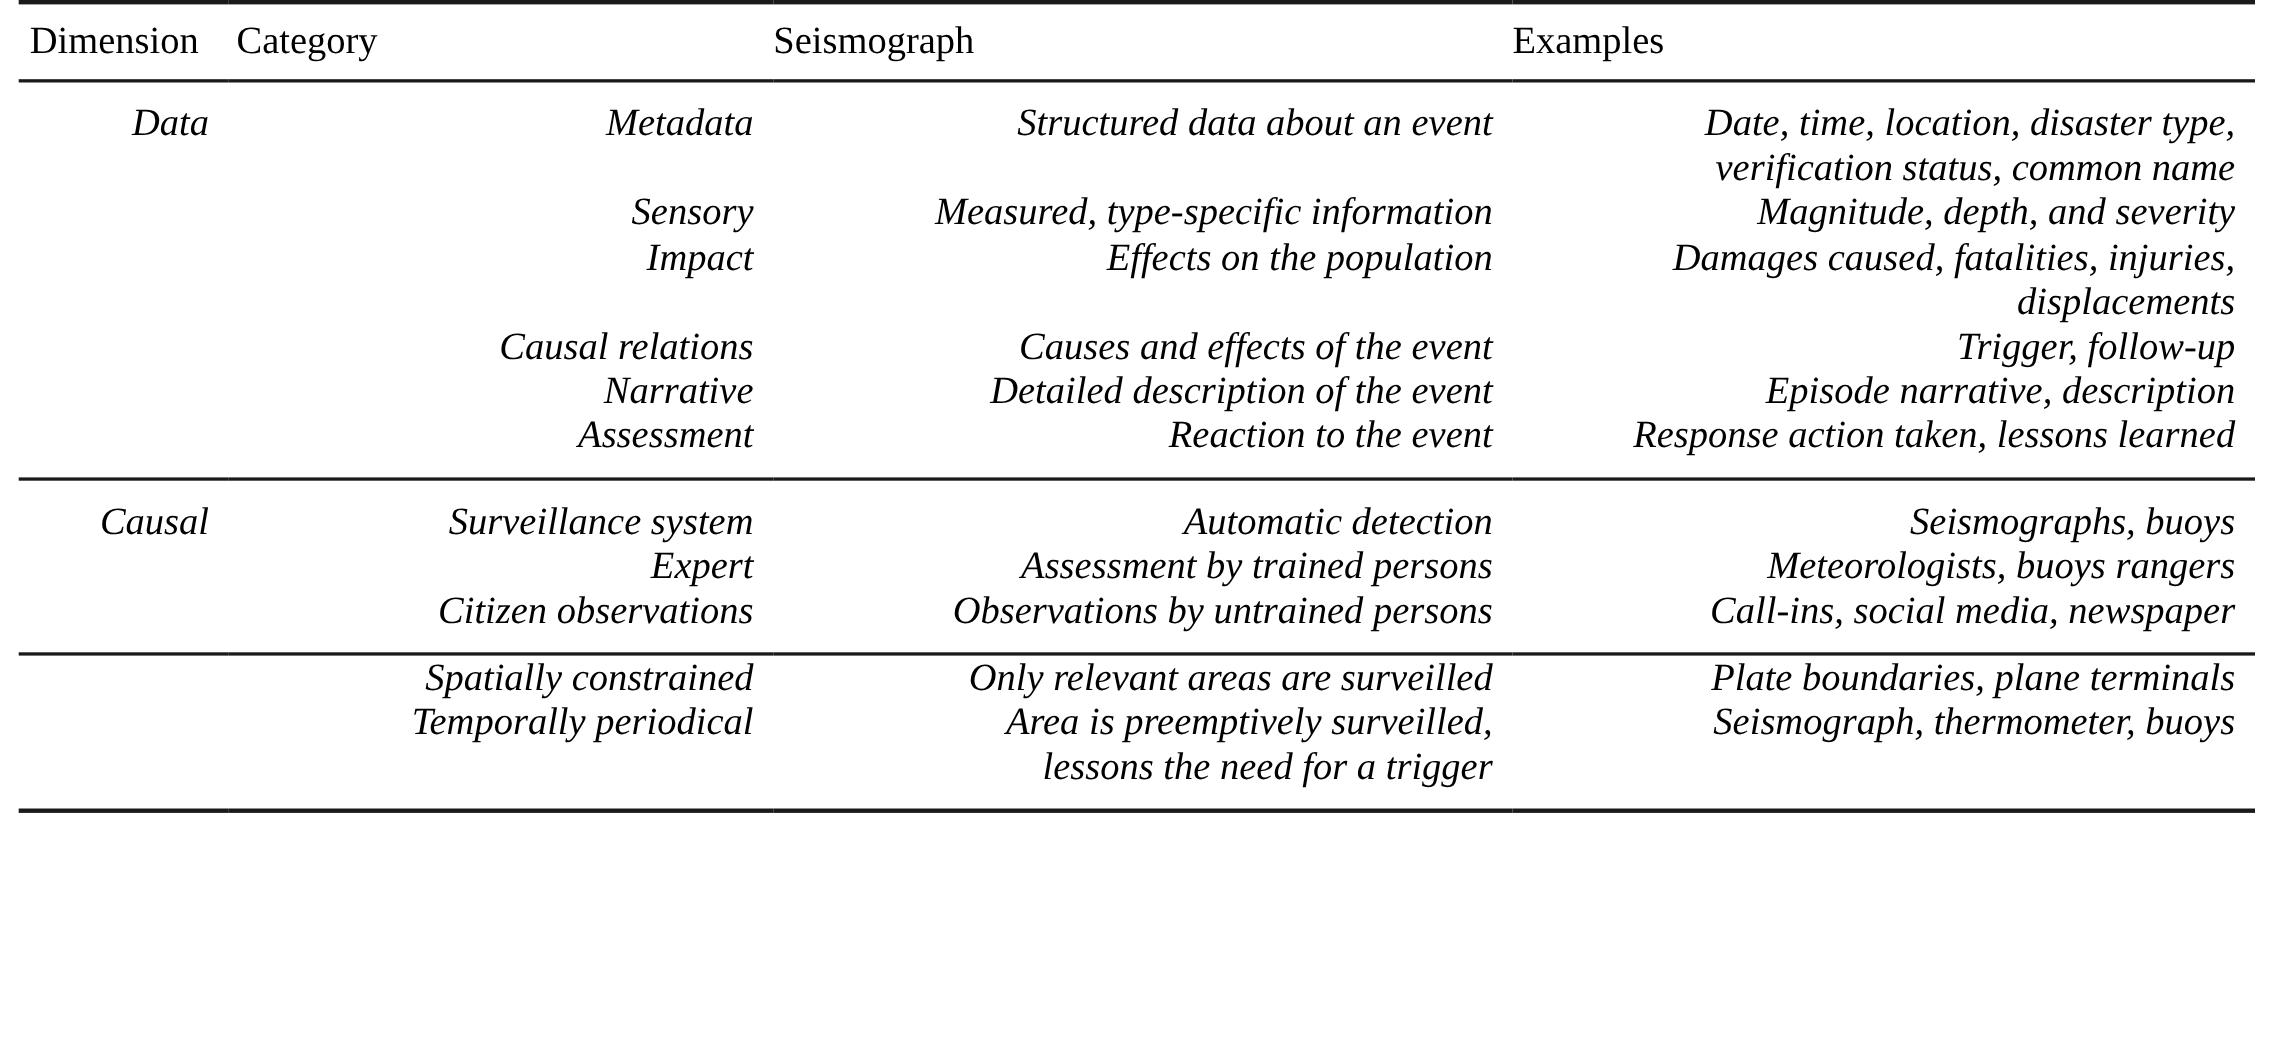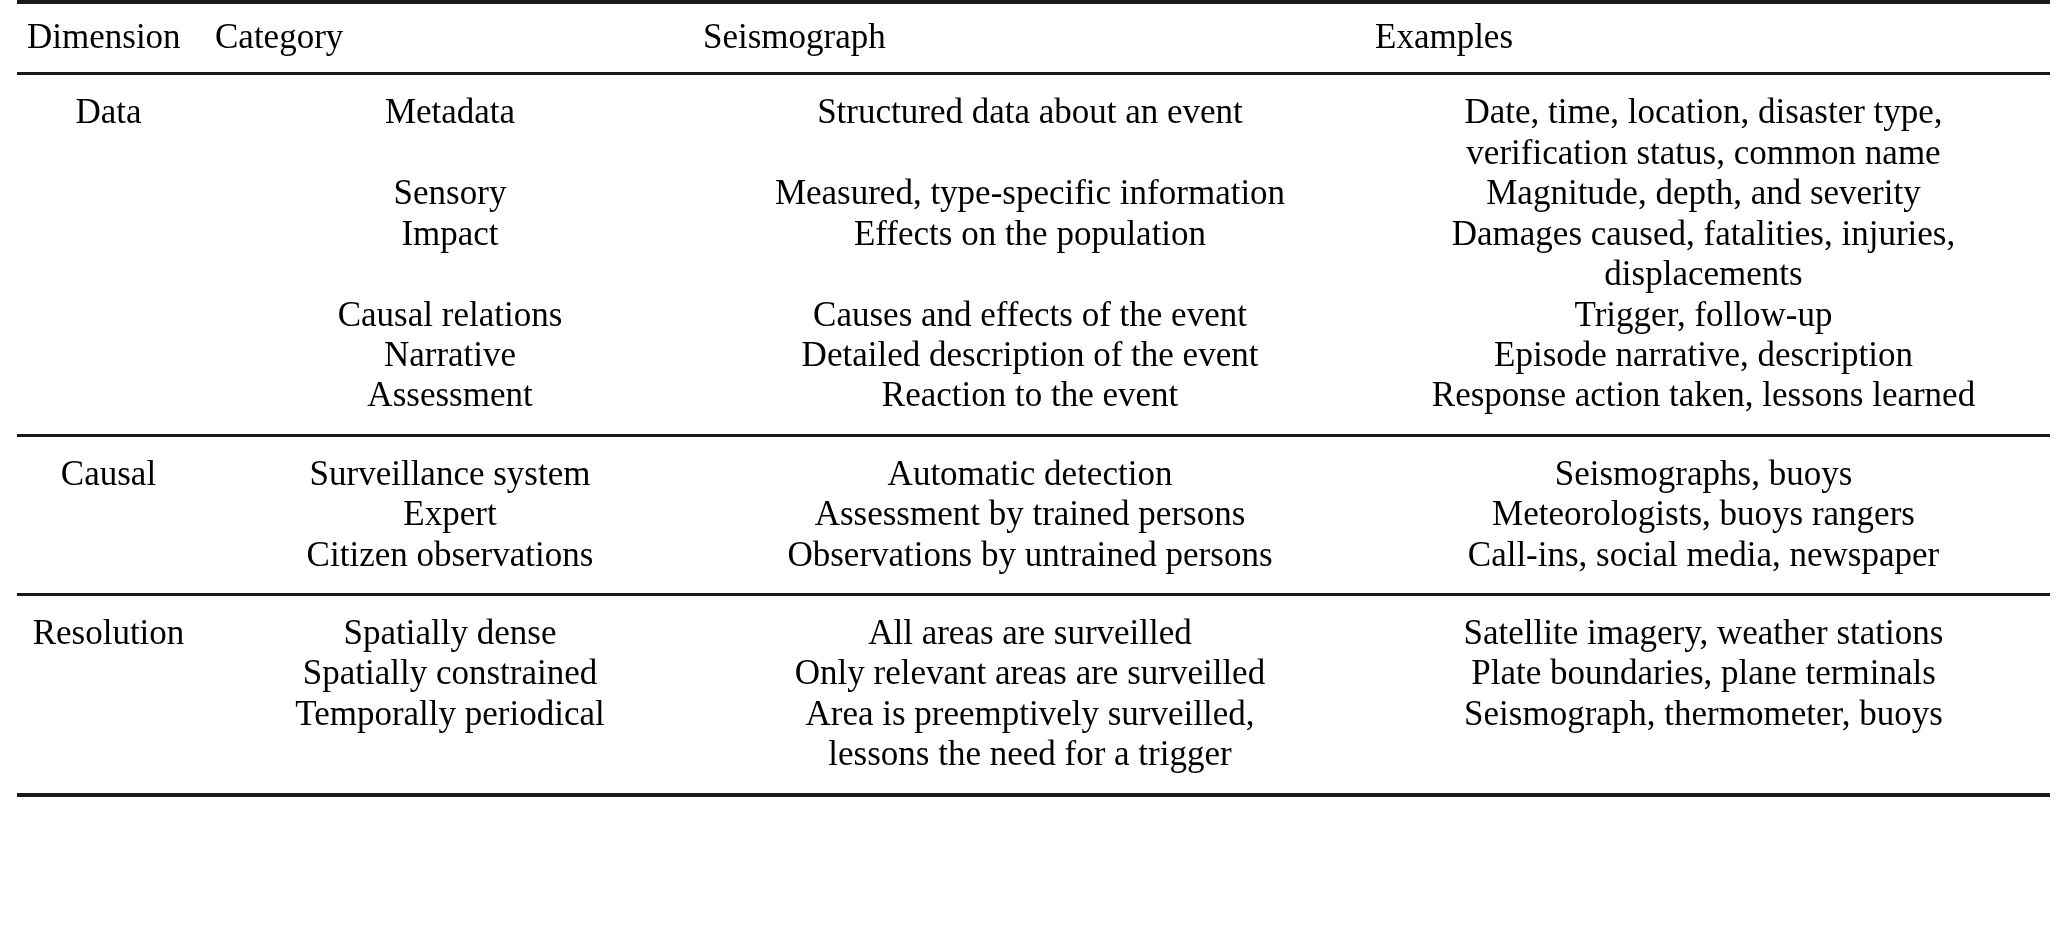--- a/index.html
+++ b/index.html
@@ -42,24 +42,25 @@
   thead th {
     text-align: left;
     font-weight: normal;
     vertical-align: top;
     padding: 13px 18px 15px 0;
   }
   thead th.dim-h { padding-left: 10px; }
   thead th.cat-h { padding-left: 7px; }
 
   tbody td {
-    text-align: center;
+    text-align: right;
     vertical-align: top;
     padding: 0 18px 0 0;
     white-space: pre-line;
+    font-style: italic;
   }
   tbody td.dim { padding-left: 10px; }
   tbody td.cat { padding-left: 7px; }
 
   tbody tr.body-row > td { padding-top: 0; padding-bottom: 0; }
 
   
   tbody tr.group-first > td { padding-top: 17px; }
   tbody tr.group-last  > td { padding-bottom: 18px; }
 </style>
@@ -146,26 +147,20 @@
         </tr>
         <tr class="body-row group-last">
           <td class="dim"></td>
           <td class="cat">Citizen observations</td>
           <td>Observations by untrained persons</td>
           <td>Call-ins, social media, newspaper</td>
         </tr>
         <tr class="rule-mid">
           <td colspan="4"></td>
         </tr>
-        <tr class="body-row group-first">
-          <td class="dim">Resolution</td>
-          <td class="cat">Spatially dense</td>
-          <td>All areas are surveilled</td>
-          <td>Satellite imagery, weather stations</td>
-        </tr>
         <tr class="body-row">
           <td class="dim"></td>
           <td class="cat">Spatially constrained</td>
           <td>Only relevant areas are surveilled</td>
           <td>Plate boundaries, plane terminals</td>
         </tr>
         <tr class="body-row group-last">
           <td class="dim"></td>
           <td class="cat">Temporally periodical</td>
           <td>Area is preemptively surveilled,

